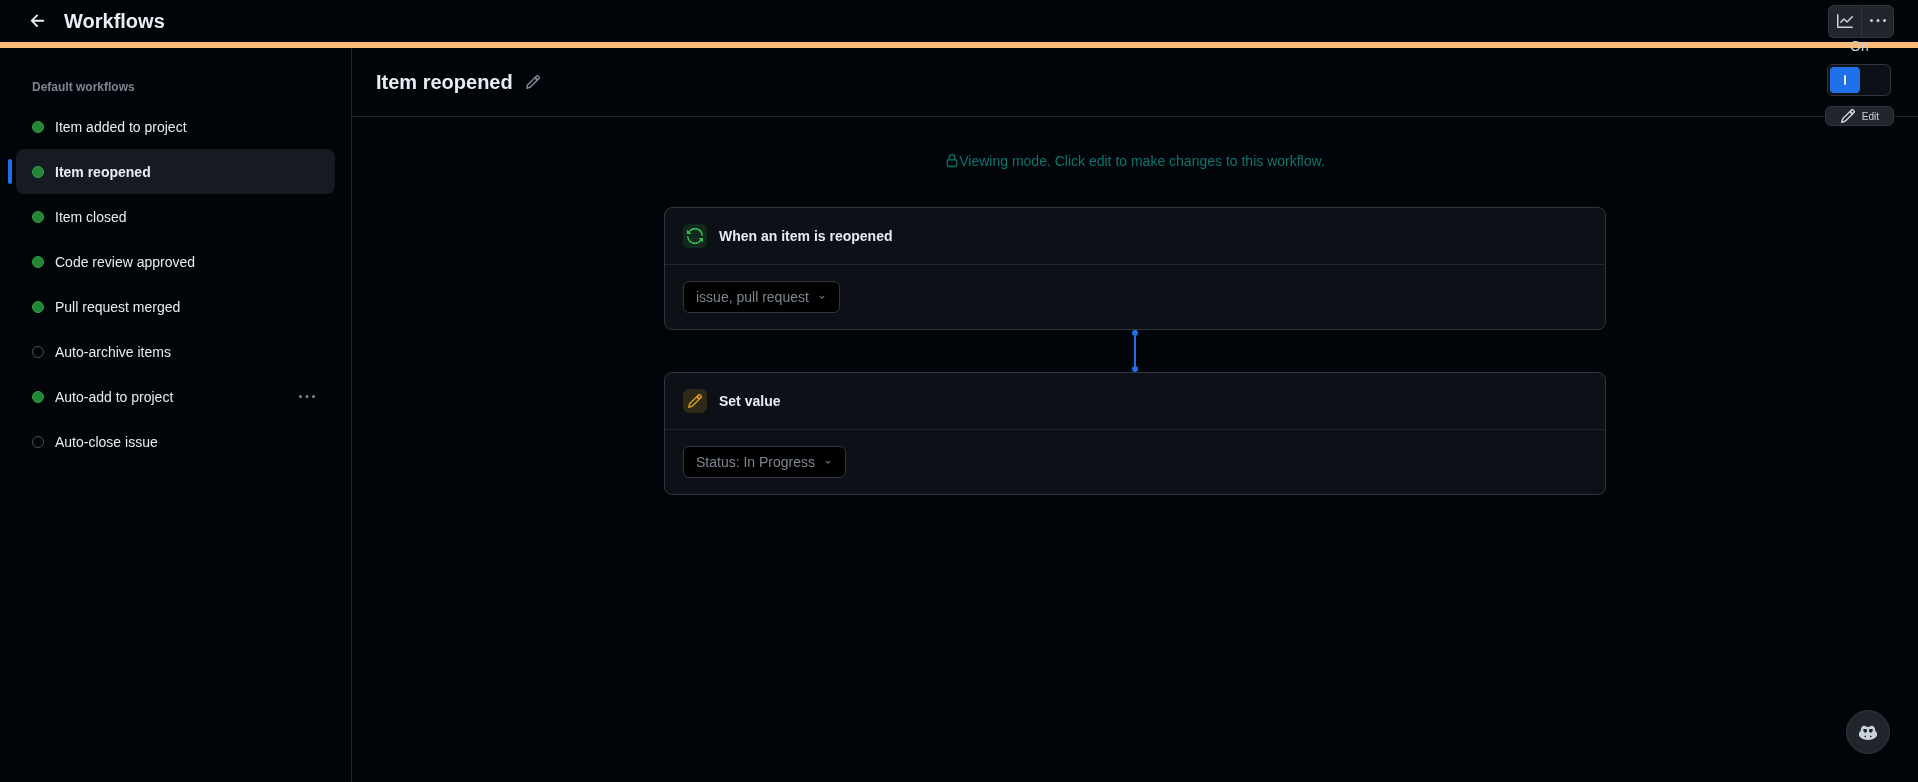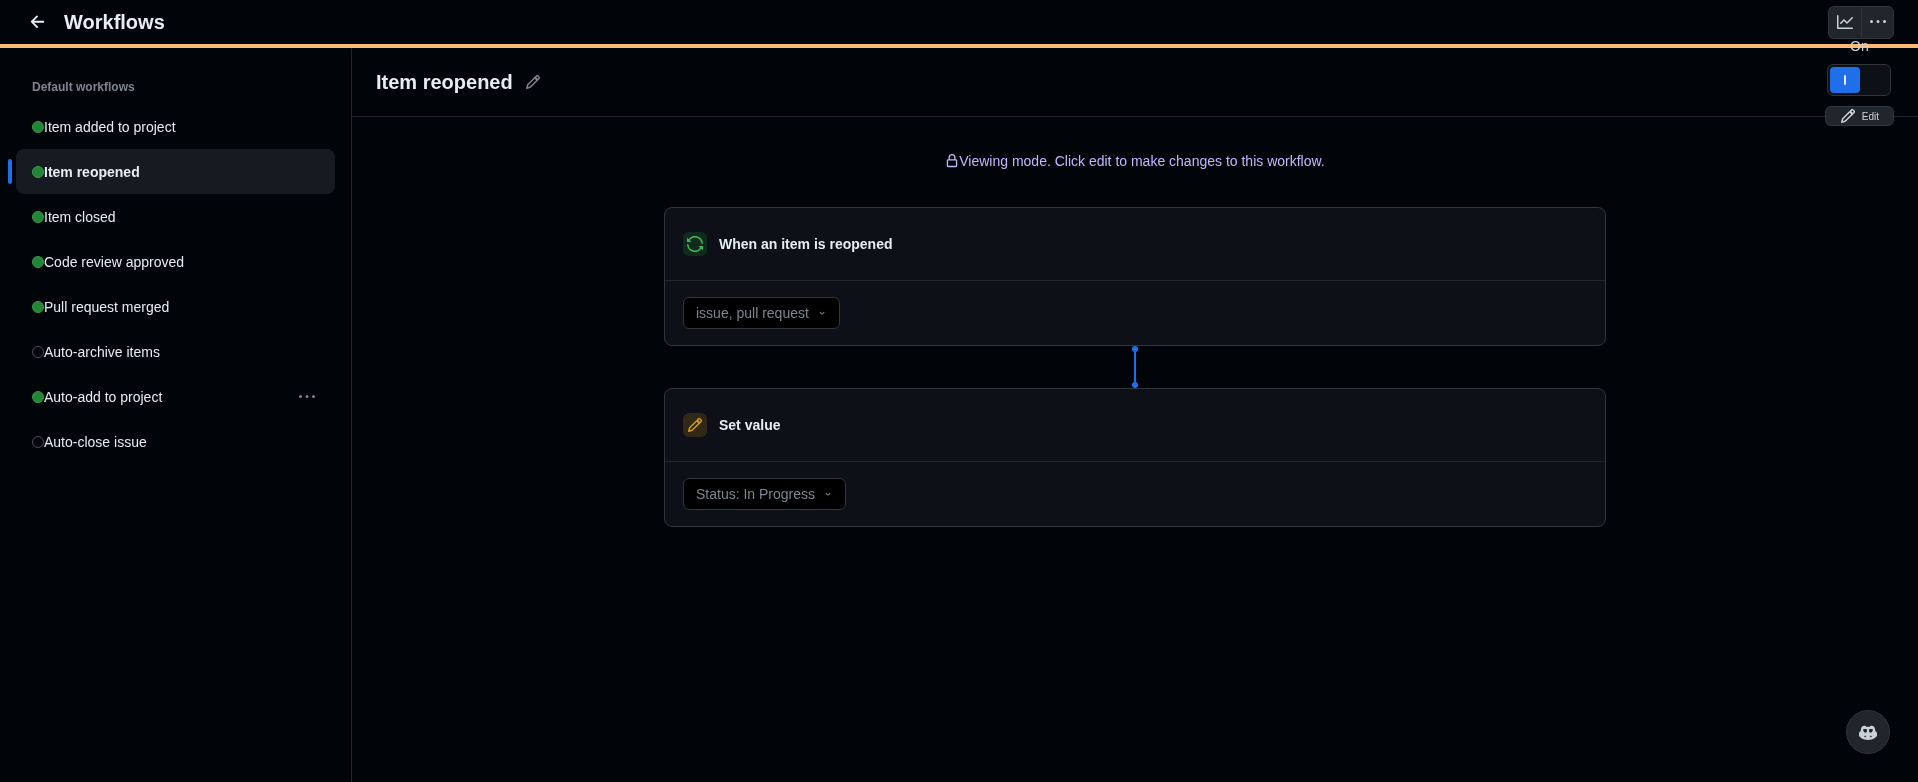--- a/index.html
+++ b/index.html
@@ -9,21 +9,21 @@
       color: #e6edf3;
       width: 1918px;
       height: 782px;
       overflow: hidden;
     }
     .top-bar {
       height: 48px;
       display: flex;
       align-items: center;
       padding: 0 24px;
-      border-bottom: 4px solid #fdba74;
+      border-bottom: 6px solid #fdba74;
       justify-content: space-between;
     }
     .top-left { display: flex; align-items: center; gap: 12px; }
     .back-arrow { cursor: pointer; padding: 4px; color: #e6edf3; }
     .top-title { font-size: 20px; font-weight: 600; }
     .top-right { display: flex; gap: 0; }
     .top-right-btn {
       width: 33px; height: 33px;
       display: flex; align-items: center; justify-content: center;
       background: #21262d;
@@ -45,20 +45,21 @@
       color: #7d8590;
       margin: 0 0 10px 16px;
     }
     .sidebar-item {
       display: flex;
       align-items: center;
       height: 45px;
       padding: 0 16px;
       border-radius: 8px;
       cursor: pointer;
+      gap: 11px;
       position: relative;
     }
     .sidebar-item.active { background: #161b22; }
     .sidebar-item.active::before {
       content: "";
       position: absolute;
       left: -8px;
       top: 10px;
       bottom: 10px;
       width: 4px;
@@ -117,34 +118,34 @@
       border: 1px solid #30363d;
       border-radius: 6px;
       cursor: pointer;
       color: #c9d1d9;
       font-size: 10px;
       font-weight: 500;
     }
     .canvas { flex: 1; padding: 36px 0; overflow-y: auto; }
     .viewing-banner {
       display: flex; justify-content: center; align-items: center; 
-      font-size: 14px; color: #c4b5fd;
+      font-size: 14px; color: #0f766e;
       margin-bottom: 38px;
     }
     .nodes { display: flex; flex-direction: column; align-items: center; }
     .node-card {
       width: 942px;
       border: 1px solid #30363d;
       border-radius: 8px;
       background: #0d1117;
       overflow: hidden;
     }
     .node-head {
       display: flex; align-items: center; gap: 12px;
-      padding: 24px 18px;
+      padding: 16px 18px;
       border-bottom: 1px solid #21262d;
     }
     .node-icon {
       width: 24px; height: 24px;
       border-radius: 6px;
       display: flex; align-items: center; justify-content: center;
     }
     .icon-green { background: rgba(46,160,67,0.18); color: #3fb950; }
     .icon-edit { background: rgba(210,153,34,0.18); color: #d29922; }
     .node-title { font-size: 14px; font-weight: 600; }

